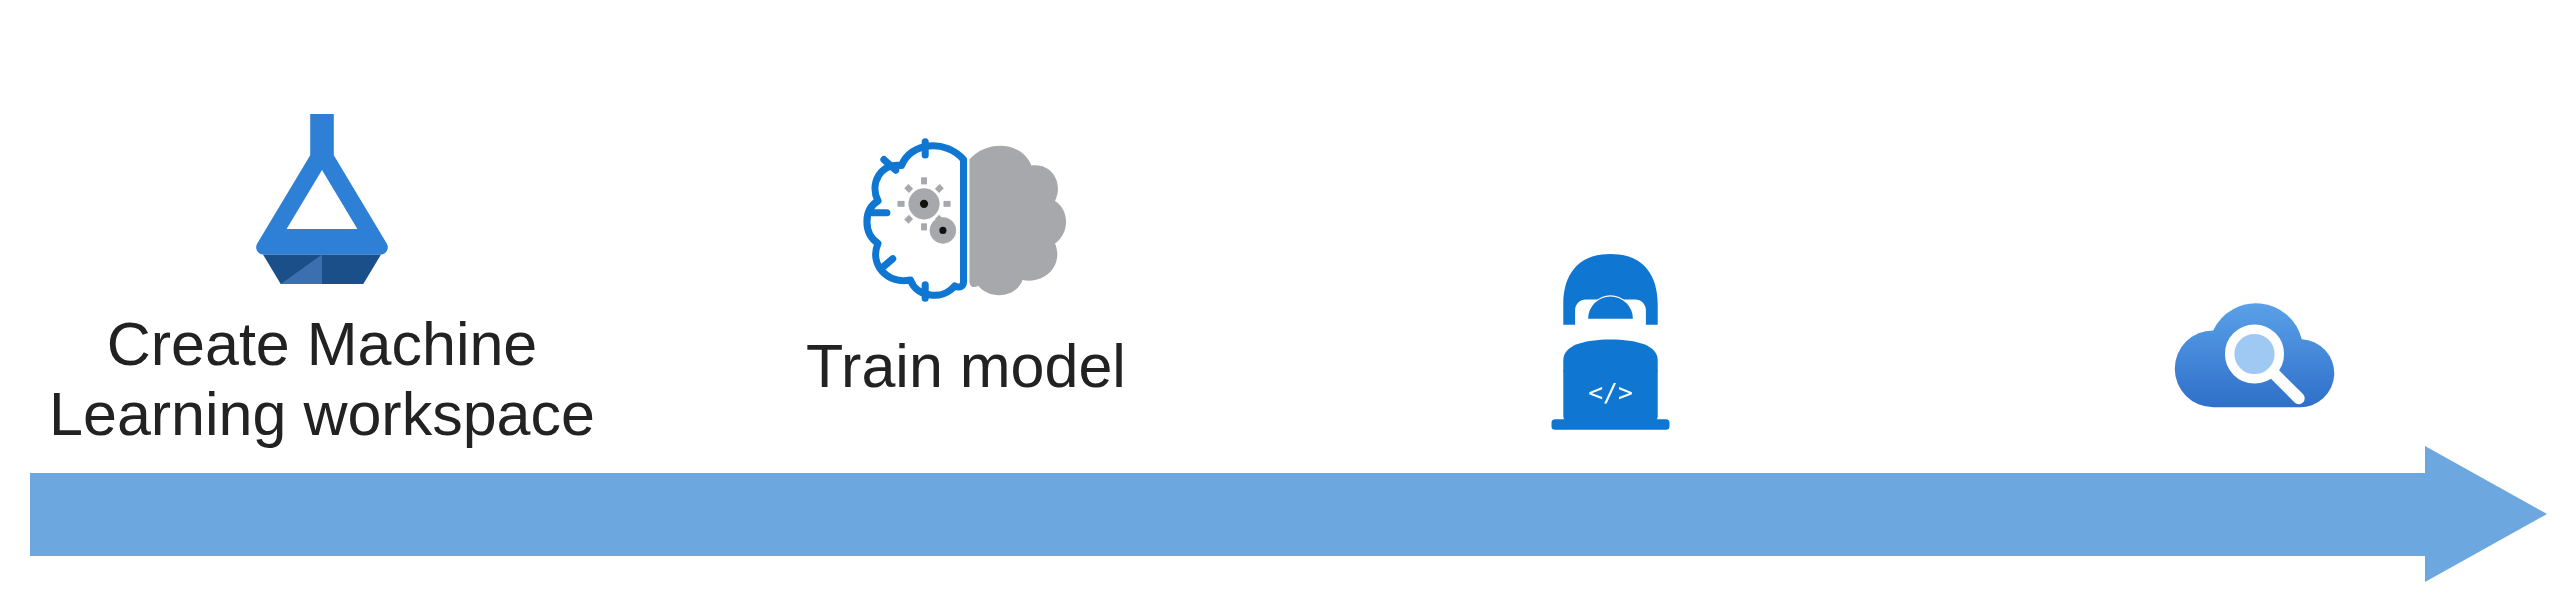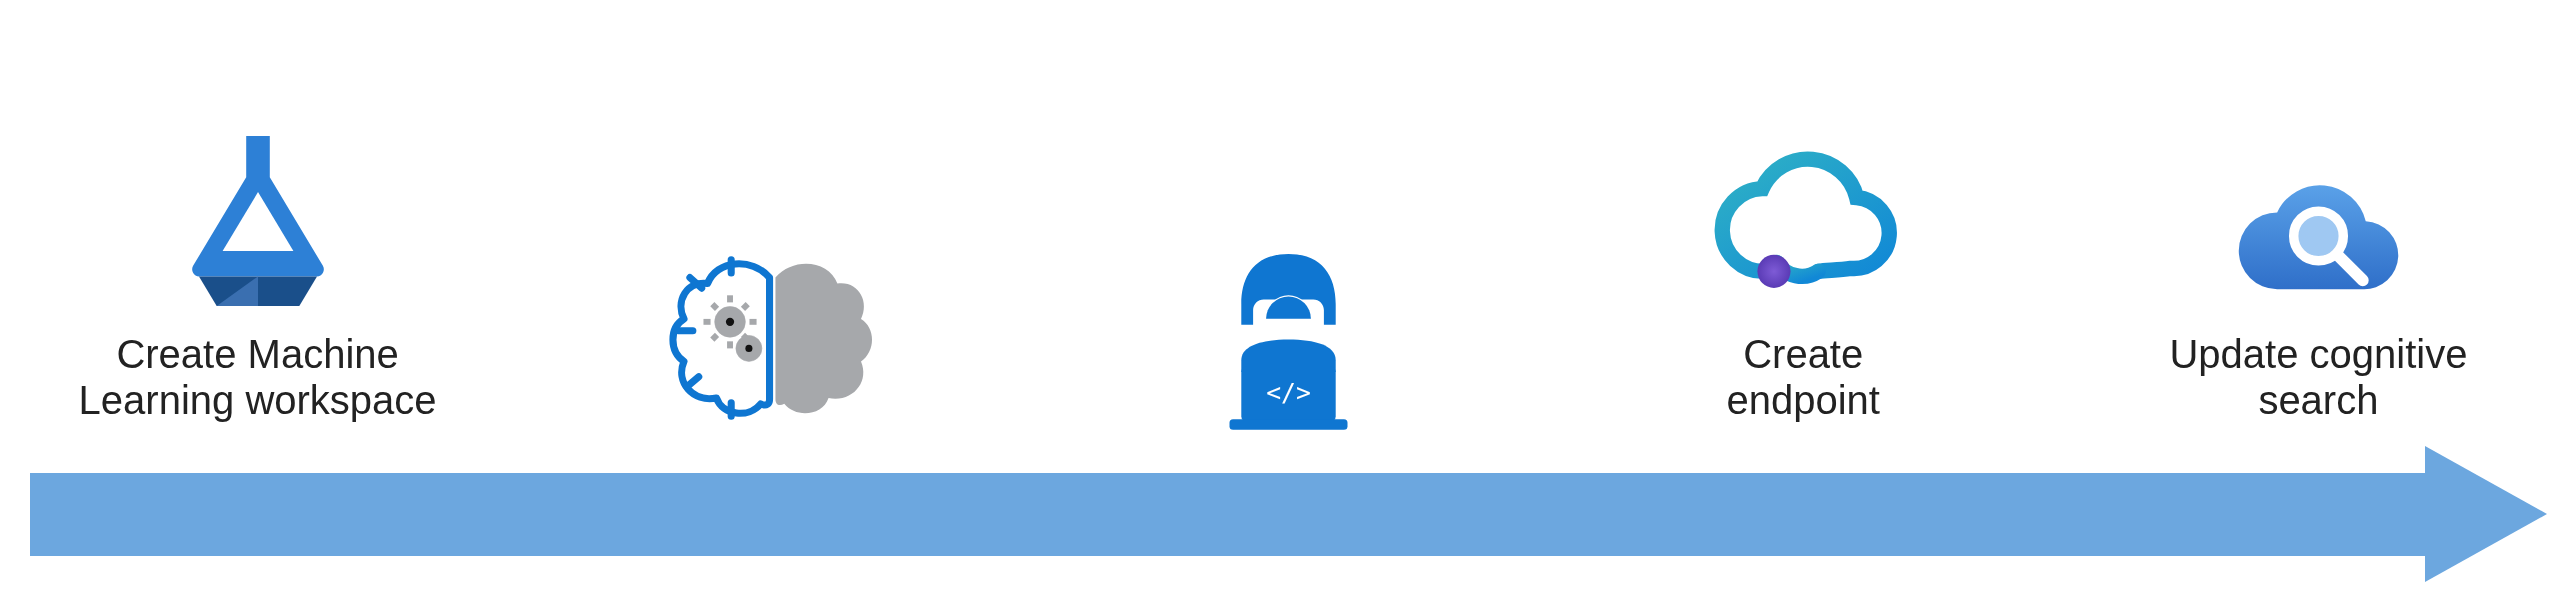--- a/index.html
+++ b/index.html
@@ -6,21 +6,21 @@
   .wrap{position:relative;width:2576px;height:606px;}
   .arrow{position:absolute;left:30px;bottom:24px;width:2517px;height:136px;}
   .arrow-body{position:absolute;left:0;top:27px;width:2395px;height:83px;background:#6ca7df;}
   .arrow-head{position:absolute;left:2395px;top:0;width:0;height:0;
     border-top:68px solid transparent;border-bottom:68px solid transparent;
     border-left:122px solid #6ca7df;}
   .steps{position:absolute;left:0;top:0;width:2576px;height:449px;display:flex;}
   .step{flex:1;display:flex;flex-direction:column;align-items:center;justify-content:flex-end;}
   .icon-box{height:219px;width:100%;display:flex;align-items:flex-end;justify-content:center;margin-bottom:18px;}
   .icon-box svg{display:block;}
-  .label{font-size:40px;line-height:1.15;color:#222;text-align:center;min-height:118px;}
+  .label{font-size:61px;line-height:1.15;color:#222;text-align:center;min-height:118px;}
 </style>
 </head>
 <body>
 
 <div class="wrap">
 
   <div class="arrow">
     <div class="arrow-body"></div>
     <div class="arrow-head"></div>
   </div>
@@ -84,20 +84,21 @@
 
           <g stroke="#0f76d1" stroke-width="12" stroke-linecap="round">
             <line x1="40" y1="40" x2="60" y2="58"></line>
             <line x1="20" y1="130" x2="45" y2="130"></line>
             <line x1="35" y1="225" x2="55" y2="208"></line>
             <line x1="110" y1="275" x2="110" y2="252"></line>
             <line x1="110" y1="10" x2="110" y2="32"></line>
           </g>
         </svg>
       </div>
+      <div class="label">Train model</div>
     </div>
 
     <div class="step">
       <div class="icon-box">
         <svg width="177" height="183" viewBox="0 0 300 310">
           <g fill="#0f76d1">
 
             <path d="M150 10 c-55 0 -80 35 -80 85 v35 h20 v-25 c0 -10 8 -18 18 -18 h84 c10 0 18 8 18 18 v25 h20 v-35 c0 -50 -25 -85 -80 -85 Z"></path>
 
             <circle cx="150" cy="118" r="38" fill="#fff"></circle>
@@ -108,46 +109,20 @@
             <rect x="70" y="200" width="160" height="95" rx="10"></rect>
 
             <rect x="50" y="290" width="200" height="18" rx="6"></rect>
           </g>
 
           <text x="150" y="260" text-anchor="middle" font-size="42" font-family="monospace" fill="#fff">&lt;/&gt;</text>
         </svg>
       </div>
     </div>
 
-    <div class="step">
-      <div class="icon-box">
-        <svg width="189" height="166" viewBox="0 0 320 280">
-          <defs>
-            <linearGradient id="g1" x1="0" y1="0" x2="1" y2="1">
-              <stop offset="0" stop-color="#2fb2c5"></stop>
-              <stop offset="1" stop-color="#1188d6"></stop>
-            </linearGradient>
-            <radialGradient id="g2">
-              <stop offset="0" stop-color="#7e5bd6"></stop>
-              <stop offset="1" stop-color="#5a3bb5"></stop>
-            </radialGradient>
-          </defs>
-
-          <path d="M95 210
-                   a70 70 0 0 1 -5 -140
-                   a85 85 0 0 1 160 15
-                   a60 60 0 0 1 -10 120
-                   c-20 3 -40 3 -55 5" fill="none" stroke="url(#g1)" stroke-width="26" stroke-linecap="round"></path>
-
-          <path d="M185 210 a50 50 0 0 1 -70 -15" fill="none" stroke="url(#g1)" stroke-width="26" stroke-linecap="round"></path>
-          <circle cx="110" cy="210" r="28" fill="url(#g2)"></circle>
-        </svg>
-      </div>
-      <div class="label">Create<br>endpoint</div>
-    </div>
 
     <div class="step">
       <div class="icon-box">
         <svg width="189" height="154" viewBox="0 0 320 260">
           <defs>
             <linearGradient id="g3" x1="0" y1="0" x2="0" y2="1">
               <stop offset="0" stop-color="#5aa1e8"></stop>
               <stop offset="1" stop-color="#2f6fc9"></stop>
             </linearGradient>
           </defs>
@@ -155,18 +130,17 @@
           <path d="M90 220
                    a65 65 0 0 1 0 -130
                    a80 80 0 0 1 150 15
                    a55 55 0 0 1 -5 115 Z" fill="url(#g3)"></path>
 
           <circle cx="160" cy="130" r="42" fill="#9fc8f2"></circle>
           <circle cx="160" cy="130" r="42" fill="none" stroke="#fff" stroke-width="16"></circle>
           <line x1="192" y1="162" x2="235" y2="205" stroke="#fff" stroke-width="20" stroke-linecap="round"></line>
         </svg>
       </div>
-      <div class="label">Update cognitive<br>search</div>
     </div>
 
   </div>
 </div>
 
 
 </body></html>

